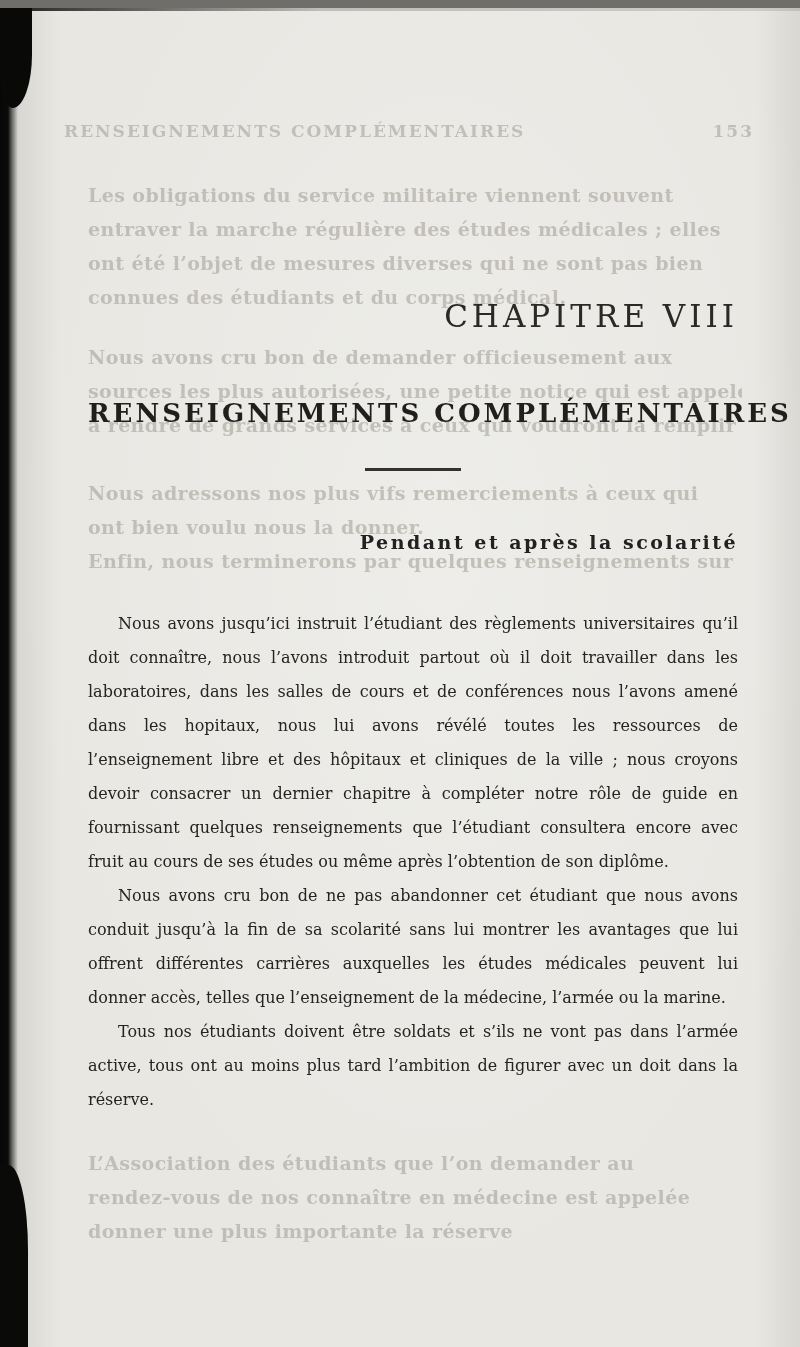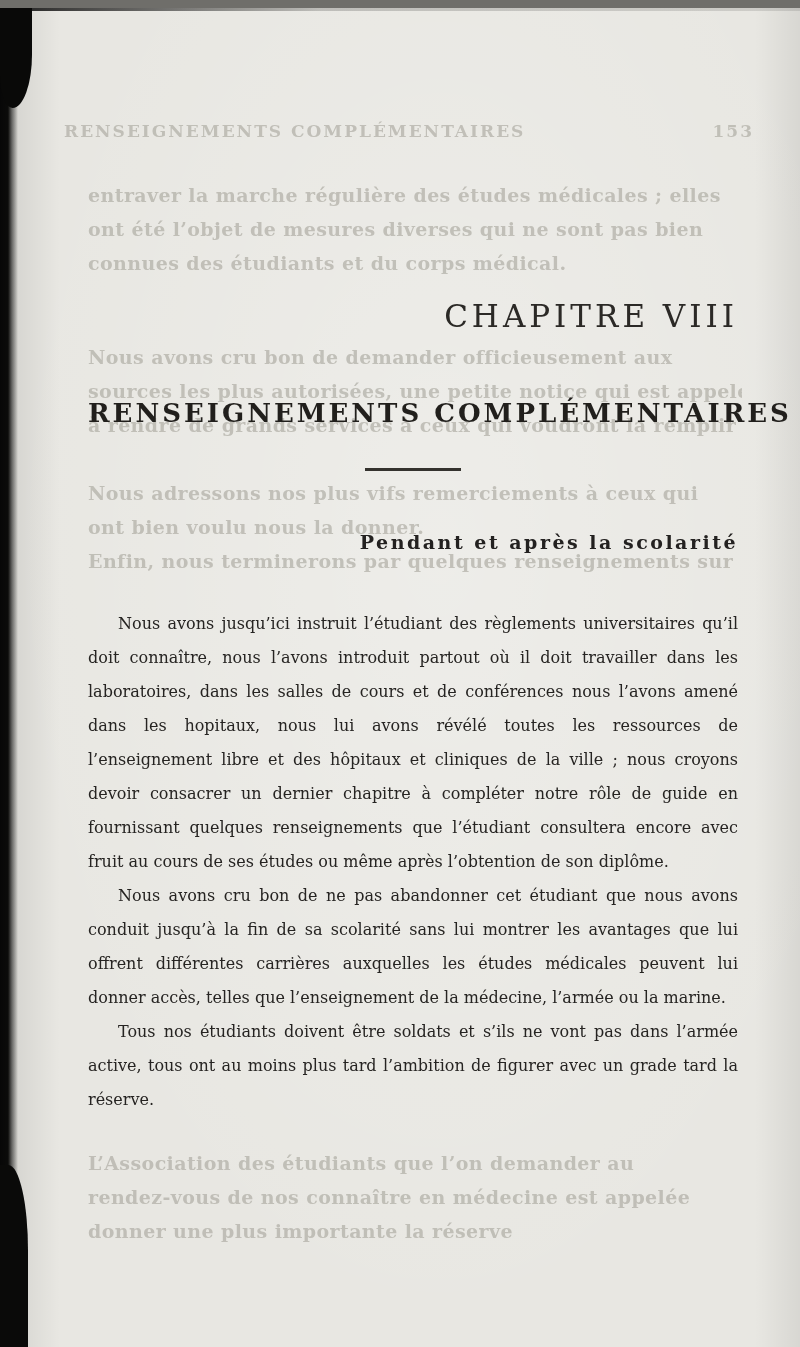--- a/index.html
+++ b/index.html
@@ -115,20 +115,21 @@
   <div class="edge-left"></div>
   <div class="edge-blob-top"></div>
   <div class="edge-blob-bottom"></div>
 
   <div class="bleed bleed-header">
     <span class="bleed-line">RENSEIGNEMENTS COMPLÉMENTAIRES</span>
     <span class="bleed-line">153</span>
   </div>
 
   <div class="bleed bleed-a">
+    <span class="bleed-line">Les obligations du service militaire viennent souvent</span>
     <span class="bleed-line">entraver la marche régulière des études médicales ; elles</span>
     <span class="bleed-line">ont été l’objet de mesures diverses qui ne sont pas bien</span>
     <span class="bleed-line">connues des étudiants et du corps médical.</span>
   </div>
 
   <div class="bleed bleed-b">
     <span class="bleed-line">Nous avons cru bon de demander officieusement aux</span>
     <span class="bleed-line">sources les plus autorisées, une petite notice qui est appelée</span>
     <span class="bleed-line">à rendre de grands services à ceux qui voudront la remplir</span>
   </div>
@@ -147,17 +148,17 @@
 
   <div class="content">
     <h1 class="chapter">CHAPITRE VIII</h1>
     <h2 class="title">RENSEIGNEMENTS COMPLÉMENTAIRES</h2>
     <div class="rule"></div>
     <h3 class="subheading">Pendant et après la scolarité</h3>
 
     <div class="body-text">
       <p>Nous avons jusqu’ici instruit l’étudiant des règlements universitaires qu’il doit connaître, nous l’avons introduit partout où il doit travailler dans les laboratoires, dans les salles de cours et de conférences nous l’avons amené dans les hopitaux, nous lui avons révélé toutes les ressources de l’enseignement libre et des hôpitaux et cliniques de la ville ; nous croyons devoir consacrer un dernier chapitre à compléter notre rôle de guide en fournissant quelques renseignements que l’étudiant consultera encore avec fruit au cours de ses études ou même après l’obtention de son diplôme.</p>
       <p>Nous avons cru bon de ne pas abandonner cet étudiant que nous avons conduit jusqu’à la fin de sa scolarité sans lui montrer les avantages que lui offrent différentes carrières auxquelles les études médicales peuvent lui donner accès, telles que l’enseignement de la médecine, l’armée ou la marine.</p>
-      <p>Tous nos étudiants doivent être soldats et s’ils ne vont pas dans l’armée active, tous ont au moins plus tard l’ambition de figurer avec un grade tard la réserve.</p>
+      <p>Tous nos étudiants doivent être soldats et s’ils ne vont pas dans l’armée active, tous ont au moins plus tard l’ambition de figurer avec un doit dans la réserve.</p>
     </div>
   </div>
 
 </div>
 
 </body></html>

